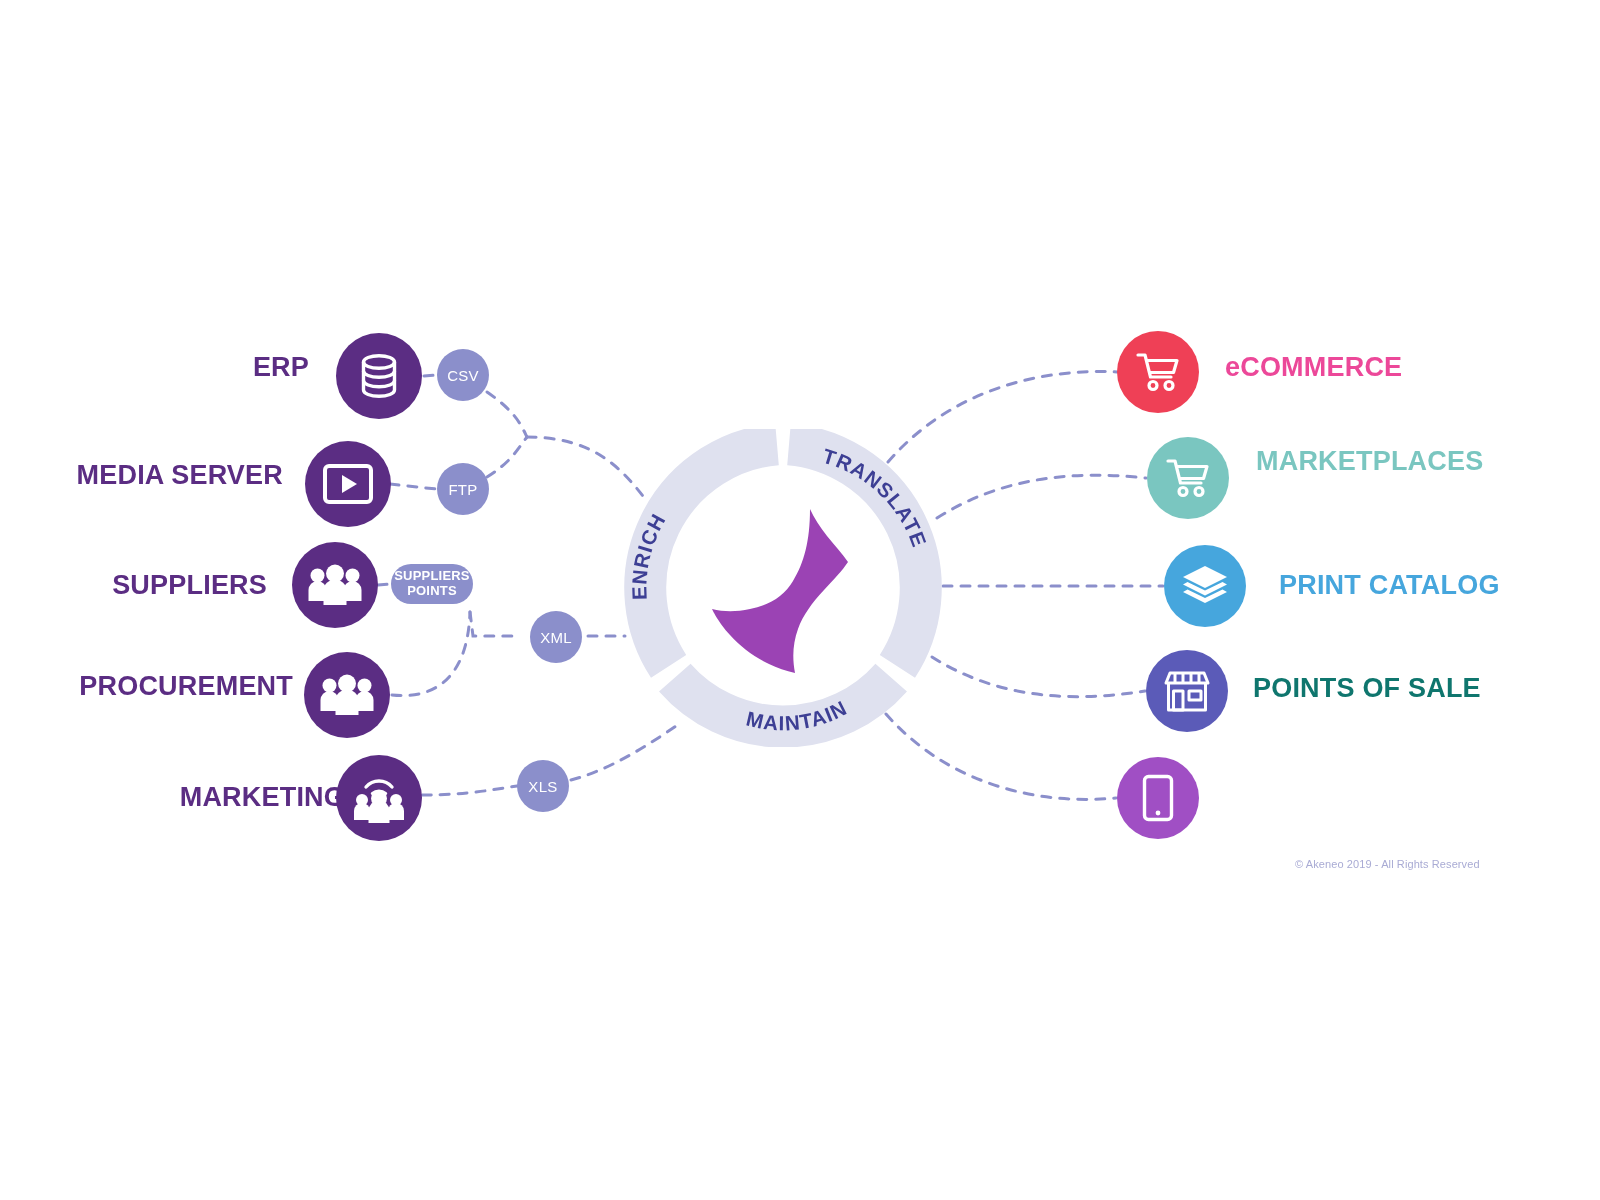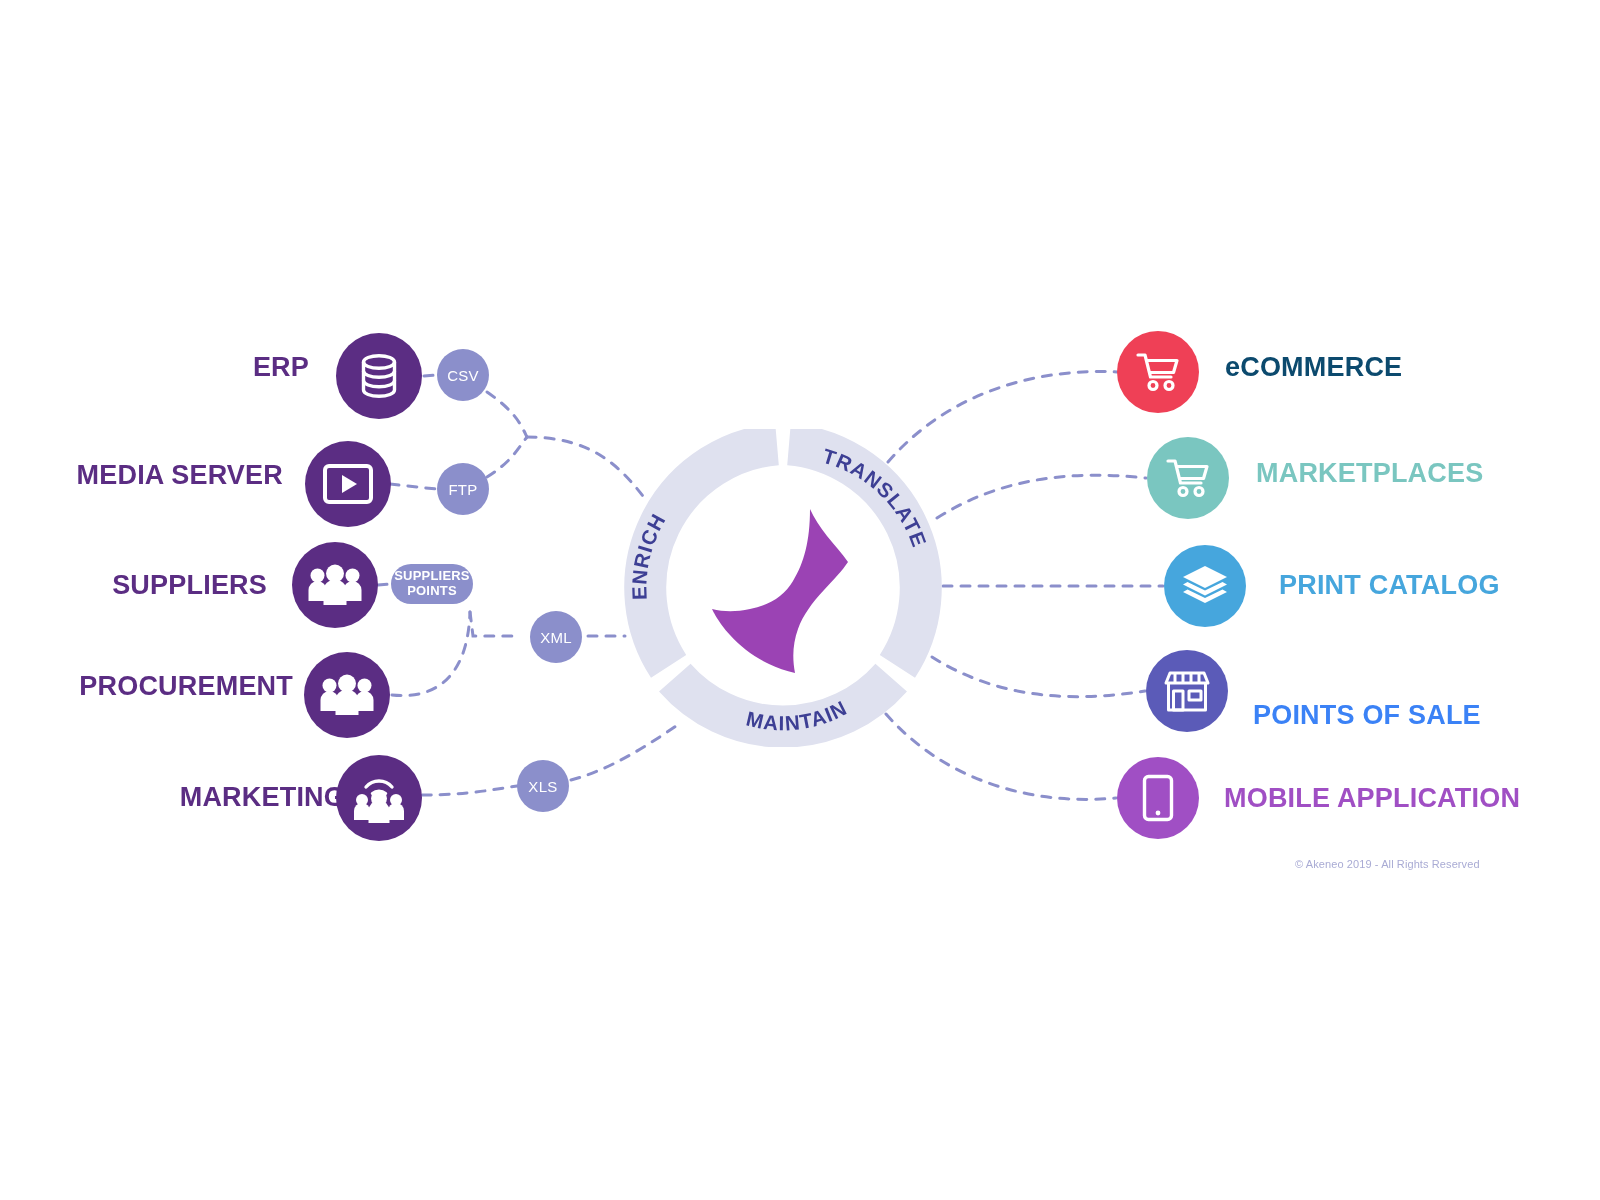--- a/index.html
+++ b/index.html
@@ -323,25 +323,24 @@
     </svg>
   </div>
 
   <div class="node" style="left:1117px; top:757px; width:82px; height:82px; background:#a04fc4;">
     <svg width="32" height="48" viewBox="0 0 32 48">
       <rect x="2.5" y="2.5" width="27" height="43" rx="4" fill="none" stroke="#ffffff" stroke-width="3.4"></rect>
       <circle cx="16" cy="39" r="2.4" fill="#ffffff"></circle>
     </svg>
   </div>
 
-  <div class="ch-label" style="left:1225px; top:354px; color:#0c4a6e;">eCOMMERCE</div>
-
-  <div class="ch-label" style="left:1256px; top:460px; color:#7ac6c0;">MARKETPLACES</div>
+  <div class="ch-label" style="left:1225px; top:354px; color:#ec4899;">eCOMMERCE</div>
+
+  <div class="ch-label" style="left:1256px; top:448px; color:#7ac6c0;">MARKETPLACES</div>
 
   <div class="ch-label" style="left:1271px; top:572px; color:#46a6dd;margin-left:8px;">PRINT CATALOG</div>
 
-  <div class="ch-label" style="left:1253px; top:702px; color:#3b82f6;">POINTS OF SALE</div>
-
-  <div class="ch-label" style="left:1224px; top:785px; color:#a04fc4;">MOBILE APPLICATION</div>
+  <div class="ch-label" style="left:1253px; top:675px; color:#0f766e;">POINTS OF SALE</div>
+
 
   <div class="copyright" style="left:1295px; top:858px;">© Akeneo 2019 - All Rights Reserved</div>
 
 </div>
 
 </body></html>

